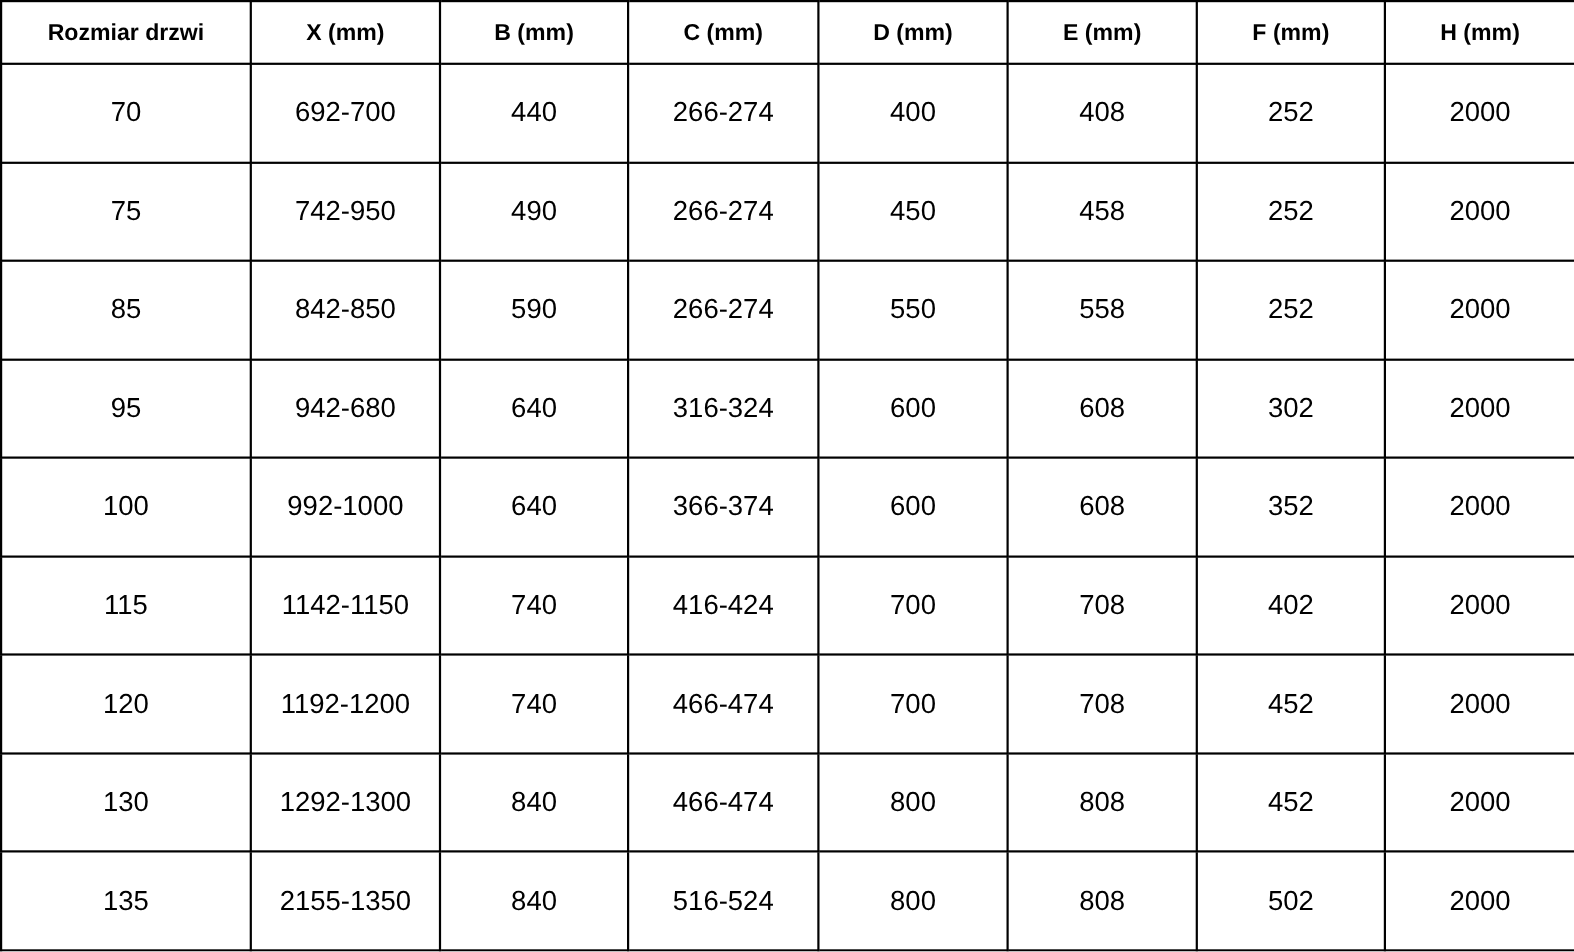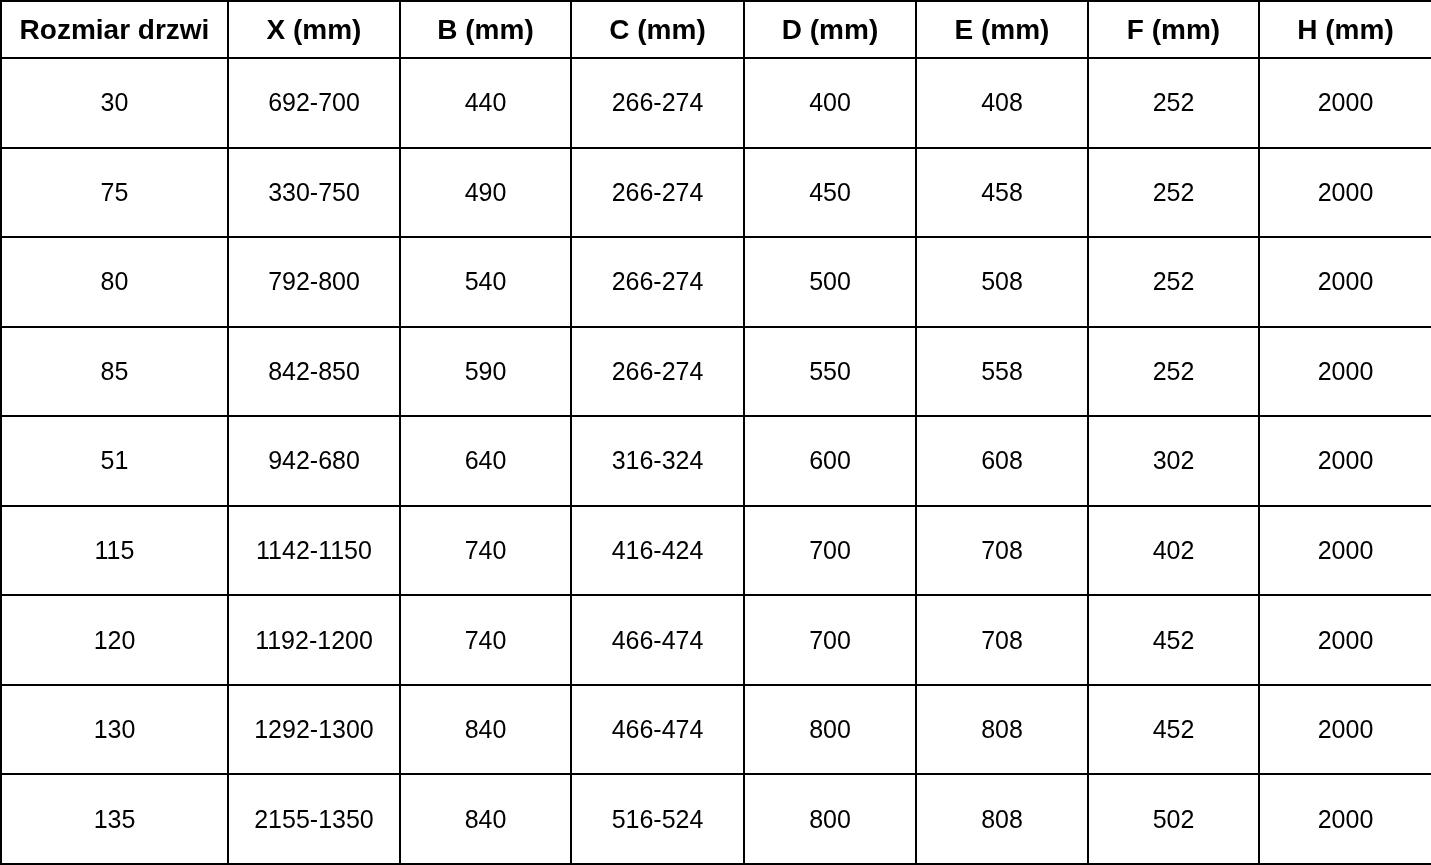--- a/index.html
+++ b/index.html
@@ -25,21 +25,21 @@
     vertical-align: middle;
     padding: 0;
     overflow: hidden;
     white-space: nowrap;
   }
   table.dim-table thead tr {
     height: 57px;
   }
   table.dim-table th {
     font-weight: bold;
-    font-size: 28px;
+    font-size: 21px;
   }
   table.dim-table td {
     font-weight: normal;
     font-size: 25px;
   }
 </style>
 </head>
 <body>
 
 <table class="dim-table">
@@ -60,67 +60,67 @@
       <th>B (mm)</th>
       <th>C (mm)</th>
       <th>D (mm)</th>
       <th>E (mm)</th>
       <th>F (mm)</th>
       <th>H (mm)</th>
     </tr>
   </thead>
   <tbody>
       <tr>
-        <td>30</td>
+        <td>70</td>
         <td>692-700</td>
         <td>440</td>
         <td>266-274</td>
         <td>400</td>
         <td>408</td>
         <td>252</td>
         <td>2000</td>
       </tr>
       <tr>
         <td>75</td>
-        <td>330-750</td>
+        <td>742-950</td>
         <td>490</td>
         <td>266-274</td>
         <td>450</td>
         <td>458</td>
-        <td>252</td>
-        <td>2000</td>
-      </tr>
-      <tr>
-        <td>80</td>
-        <td>792-800</td>
-        <td>540</td>
-        <td>266-274</td>
-        <td>500</td>
-        <td>508</td>
         <td>252</td>
         <td>2000</td>
       </tr>
       <tr>
         <td>85</td>
         <td>842-850</td>
         <td>590</td>
         <td>266-274</td>
         <td>550</td>
         <td>558</td>
         <td>252</td>
         <td>2000</td>
       </tr>
       <tr>
-        <td>51</td>
+        <td>95</td>
         <td>942-680</td>
         <td>640</td>
         <td>316-324</td>
         <td>600</td>
         <td>608</td>
         <td>302</td>
+        <td>2000</td>
+      </tr>
+      <tr>
+        <td>100</td>
+        <td>992-1000</td>
+        <td>640</td>
+        <td>366-374</td>
+        <td>600</td>
+        <td>608</td>
+        <td>352</td>
         <td>2000</td>
       </tr>
       <tr>
         <td>115</td>
         <td>1142-1150</td>
         <td>740</td>
         <td>416-424</td>
         <td>700</td>
         <td>708</td>
         <td>402</td>

